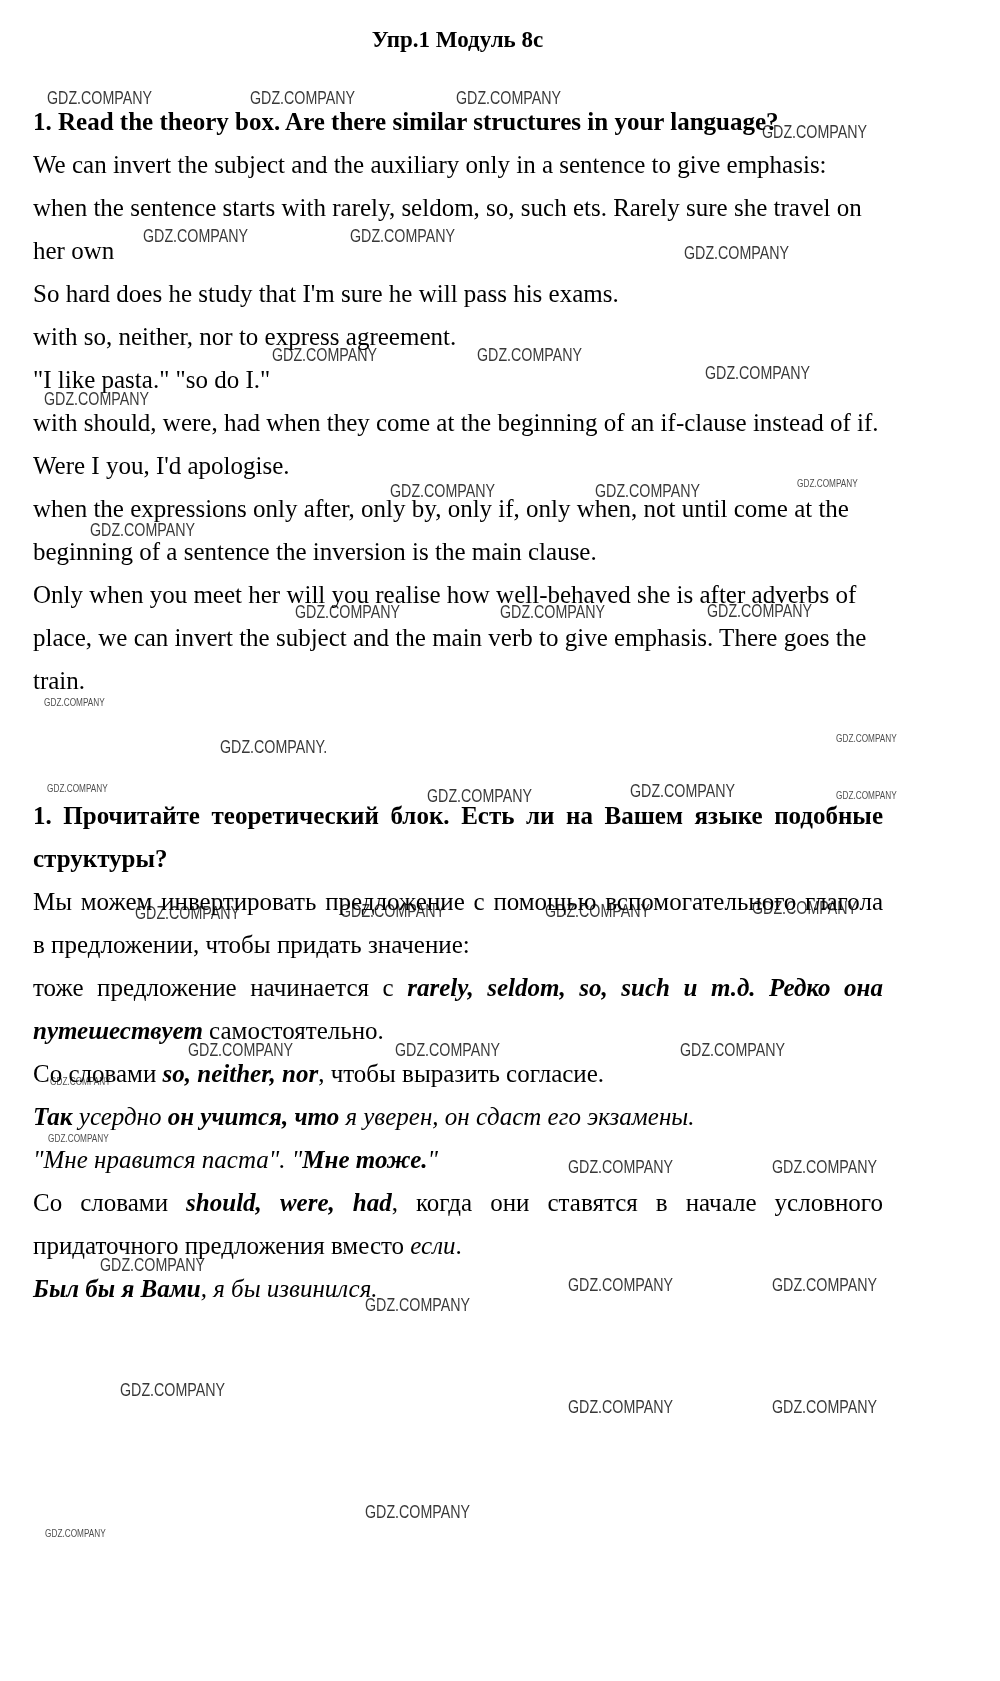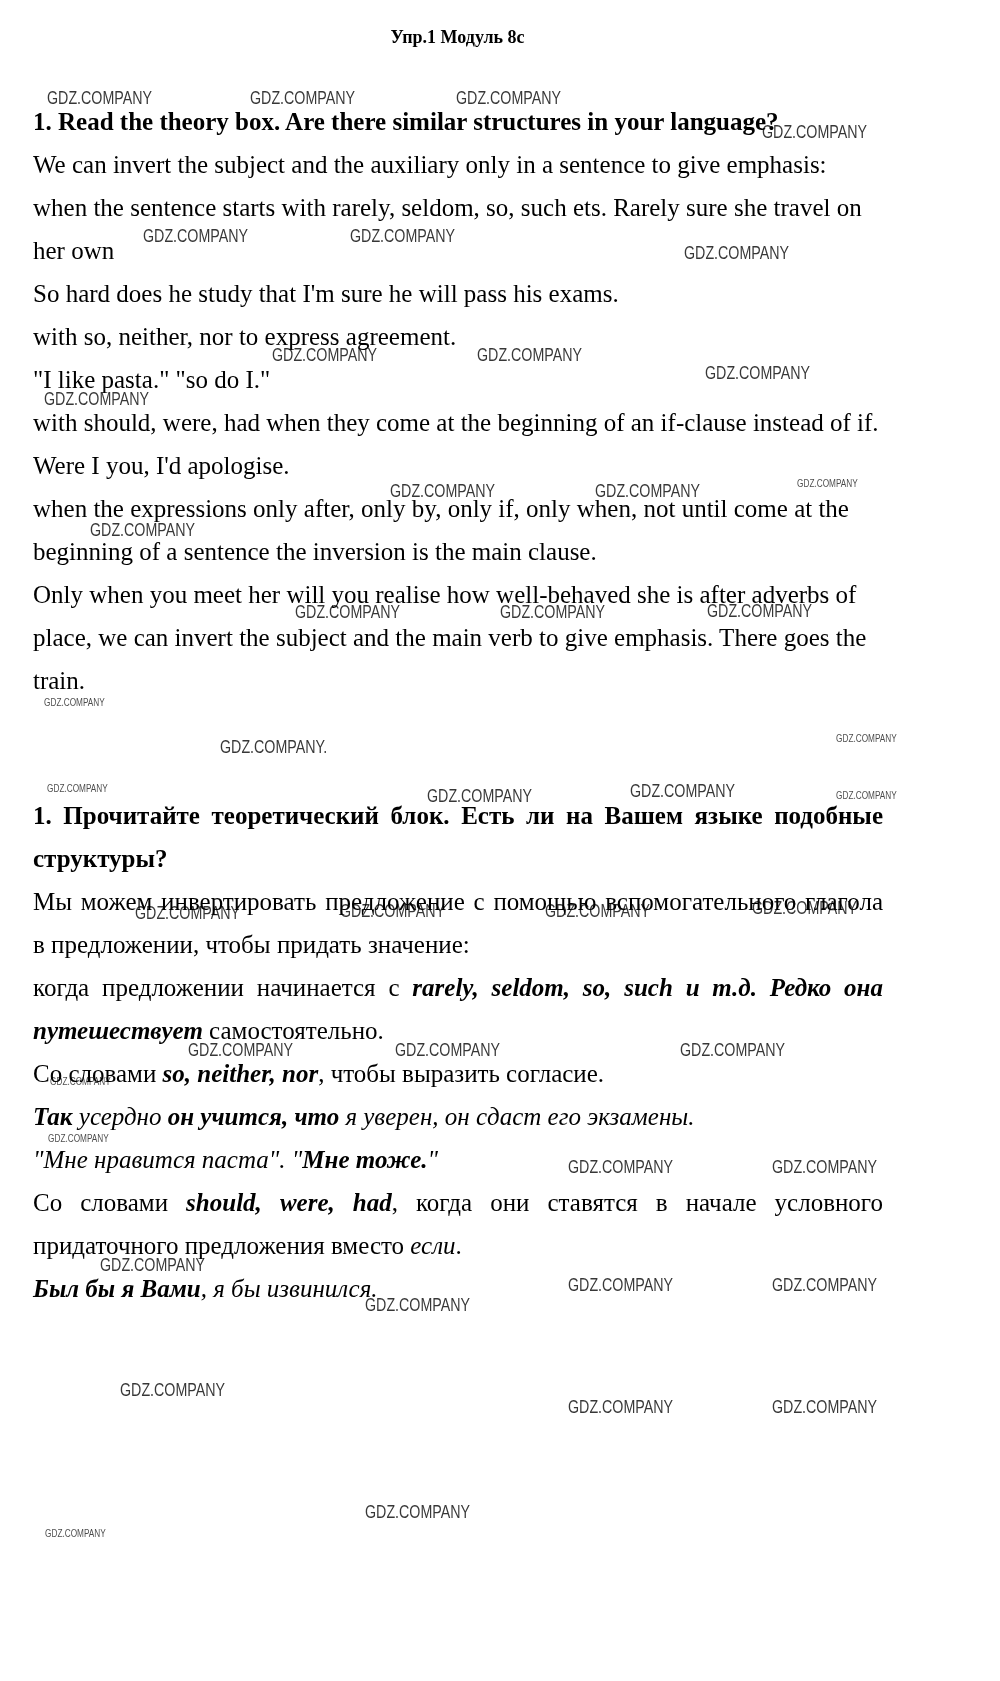--- a/index.html
+++ b/index.html
@@ -12,21 +12,21 @@
     color: #000;
   }
   .page { position: absolute; inset: 0; }
 
   .title {
     position: absolute;
     top: 27px; left: 0;
     width: 915px;
     margin: 0;
     text-align: center;
-    font-size: 18px;
+    font-size: 23px;
     font-weight: bold;
   }
 
   .content {
     position: absolute;
     left: 33px; top: 100px;
     width: 850px;
     font-size: 25px;
     line-height: 43px;
     z-index: 2;
@@ -126,21 +126,21 @@
       <p>Were I you, I'd apologise.</p>
       <p>when the expressions only after, only by, only if, only when, not until come at the beginning of a sentence the inversion is the main clause.</p>
       <p>Only when you meet her will you realise how well-behaved she is after adverbs of place, we can invert the subject and the main verb to give emphasis. There goes the train.</p>
     </section>
 
     <section class="ru">
       <p class="h">1. Прочитайте теоретический блок. Есть ли на Вашем языке подобные структуры?</p>
 
       <p><span class="r">Мы можем инвертировать предложение с помощью вспомогательного глагола в предложении, чтобы придать значение:</span></p>
 
-      <p><span class="r">когда предложении начинается с </span><span class="bi">rarely, seldom, so, such и т.д. Редко она путешествует</span><span class="r"> самостоятельно.</span></p>
+      <p><span class="r">тоже предложение начинается с </span><span class="bi">rarely, seldom, so, such и т.д. Редко она путешествует</span><span class="r"> самостоятельно.</span></p>
 
       <p><span class="r">Со словами </span><span class="bi">so, neither, nor</span><span class="r">, чтобы выразить согласие.</span></p>
 
       <p><span class="bi">Так </span><span class="i">усердно </span><span class="bi">он учится, что </span><span class="i">я уверен, он сдаст его экзамены.</span></p>
 
       <p><span class="i">"Мне нравится паста". "</span><span class="bi">Мне тоже.</span><span class="i">"</span></p>
 
       <p><span class="r">Со словами </span><span class="bi">should, were, had</span><span class="r">, когда они ставятся в начале условного придаточного предложения вместо </span><span class="i">если</span><span class="r">.</span></p>
 
       <p><span class="bi">Был бы я Вами</span><span class="i">, я бы извинился.</span></p>

